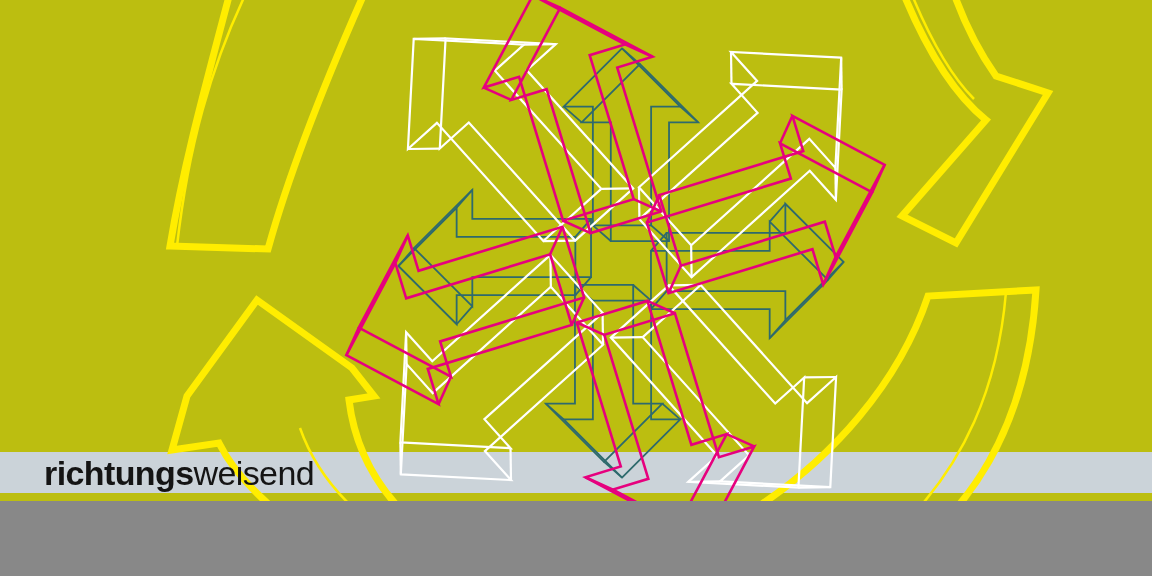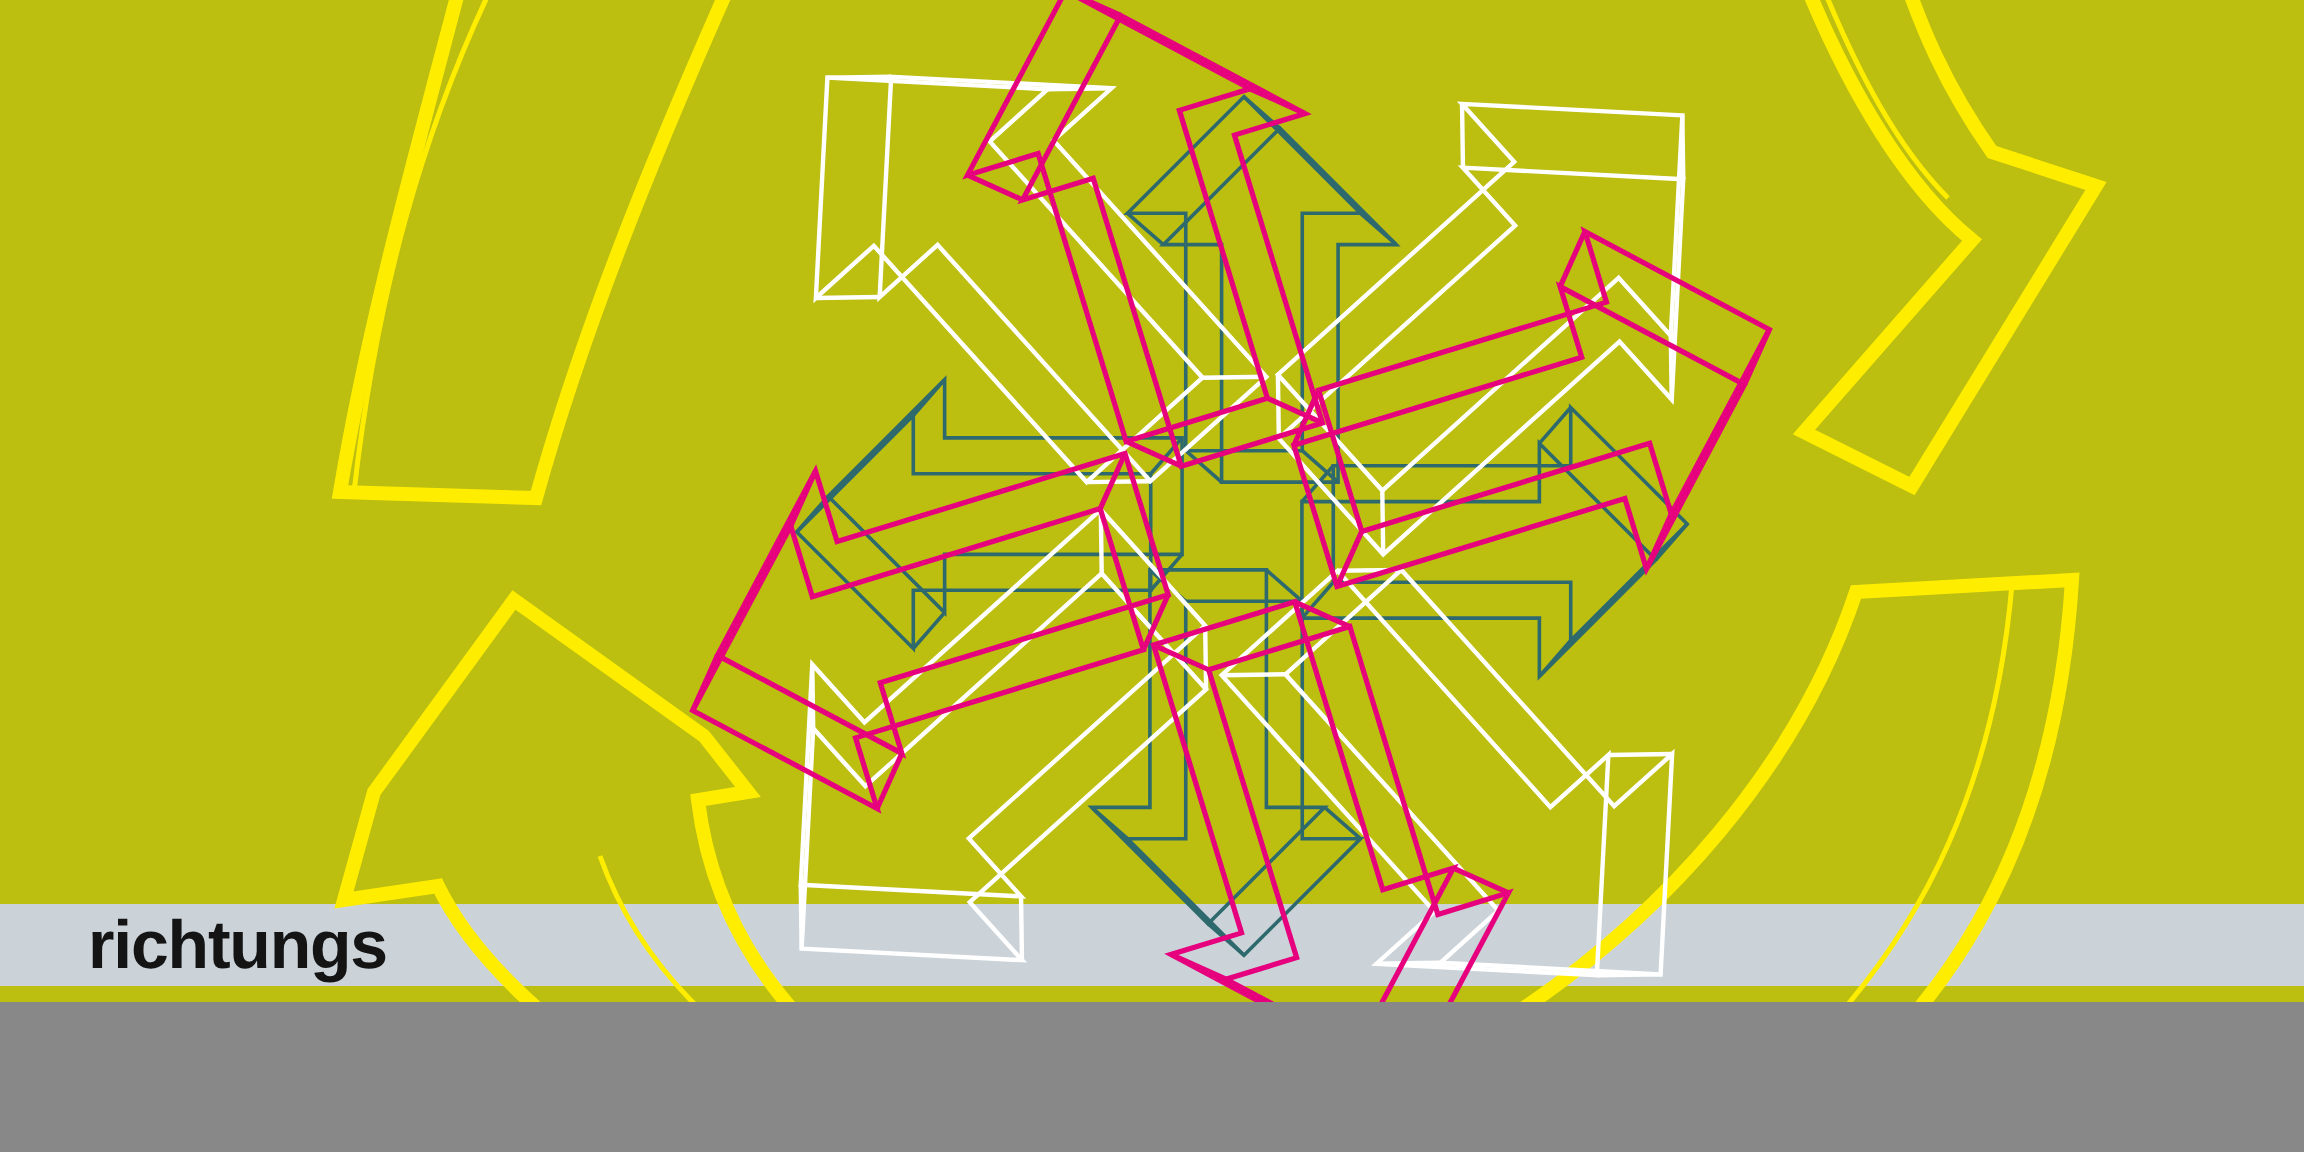--- a/index.html
+++ b/index.html
@@ -85,14 +85,15 @@
     <g stroke-width="2.6" fill="none" stroke="#e6007e">
       <use href="#arrow3d" xlink:href="#arrow3d" transform="translate(566,104) rotate(-17) scale(1.42)"></use>
       <use href="#arrow3d" xlink:href="#arrow3d" transform="translate(776,198) rotate(73) scale(1.42)"></use>
       <use href="#arrow3d" xlink:href="#arrow3d" transform="translate(672,430) rotate(163) scale(1.42)"></use>
       <use href="#arrow3d" xlink:href="#arrow3d" transform="translate(455,322) rotate(253) scale(1.42)"></use>
     </g>
   </svg>
 
   <div class="caption" style="color: rgb(20, 20, 20);">
     <span class="bold">richtungs</span>
+      <span class="reg">weisend</span>
   </div>
 </div>
 
 </body></html>

